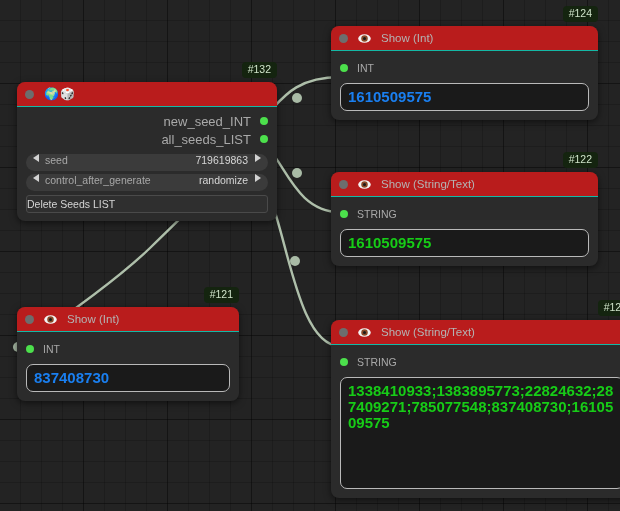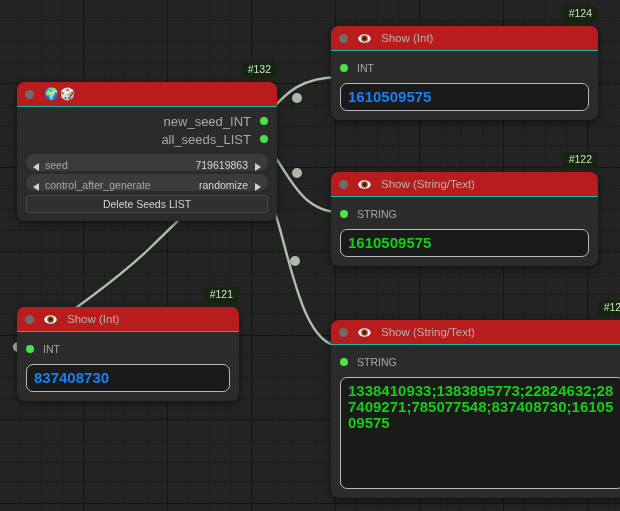--- a/index.html
+++ b/index.html
@@ -130,21 +130,21 @@
     white-space: nowrap;
   }
 
   
   .widget-row {
     margin: 3px 9px;
     height: 17px;
     background: #3b3b3b;
     border-radius: 9px;
     display: flex;
-    align-items: flex-end;
+    align-items: flex-start;
     padding: 0 7px;
     box-sizing: border-box;
   }
   .arrow-l, .arrow-r {
     width: 0; height: 0;
     border-top: 4.5px solid transparent;
     border-bottom: 4.5px solid transparent;
     flex: 0 0 auto;
   }
   .arrow-l { border-right: 6px solid #d2d2d2; }
@@ -163,21 +163,21 @@
     white-space: nowrap;
   }
   .btn-row {
     margin: 4px 9px 0 9px;
     height: 18px;
     background: #2f2f2f;
     border: 1px solid #4a4a4a;
     border-radius: 3px;
     display: flex;
     align-items: center;
-    justify-content: center;
+    justify-content: flex-start;
     box-sizing: border-box;
     cursor: pointer;
   }
   .btn-label {
     color: #d4d4d4;
     font-size: 10.5px;
   }
 
   
   .valuebox {

